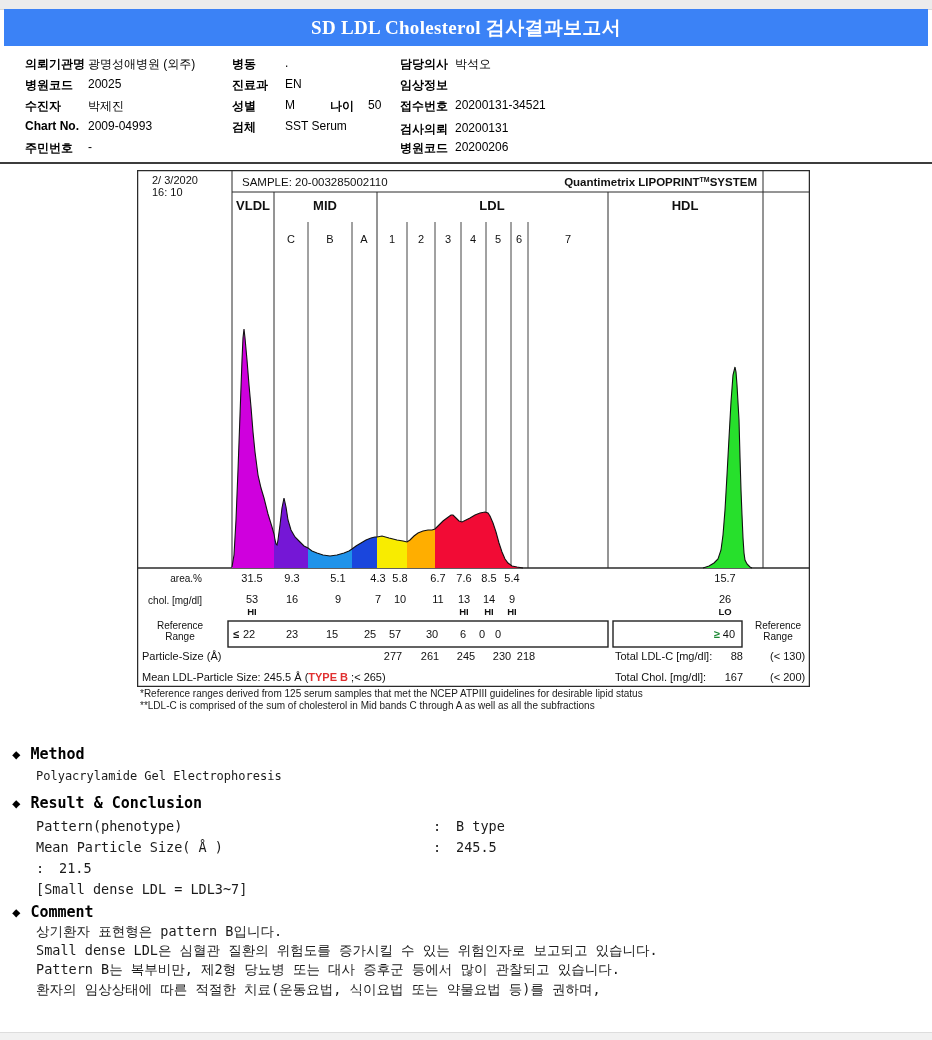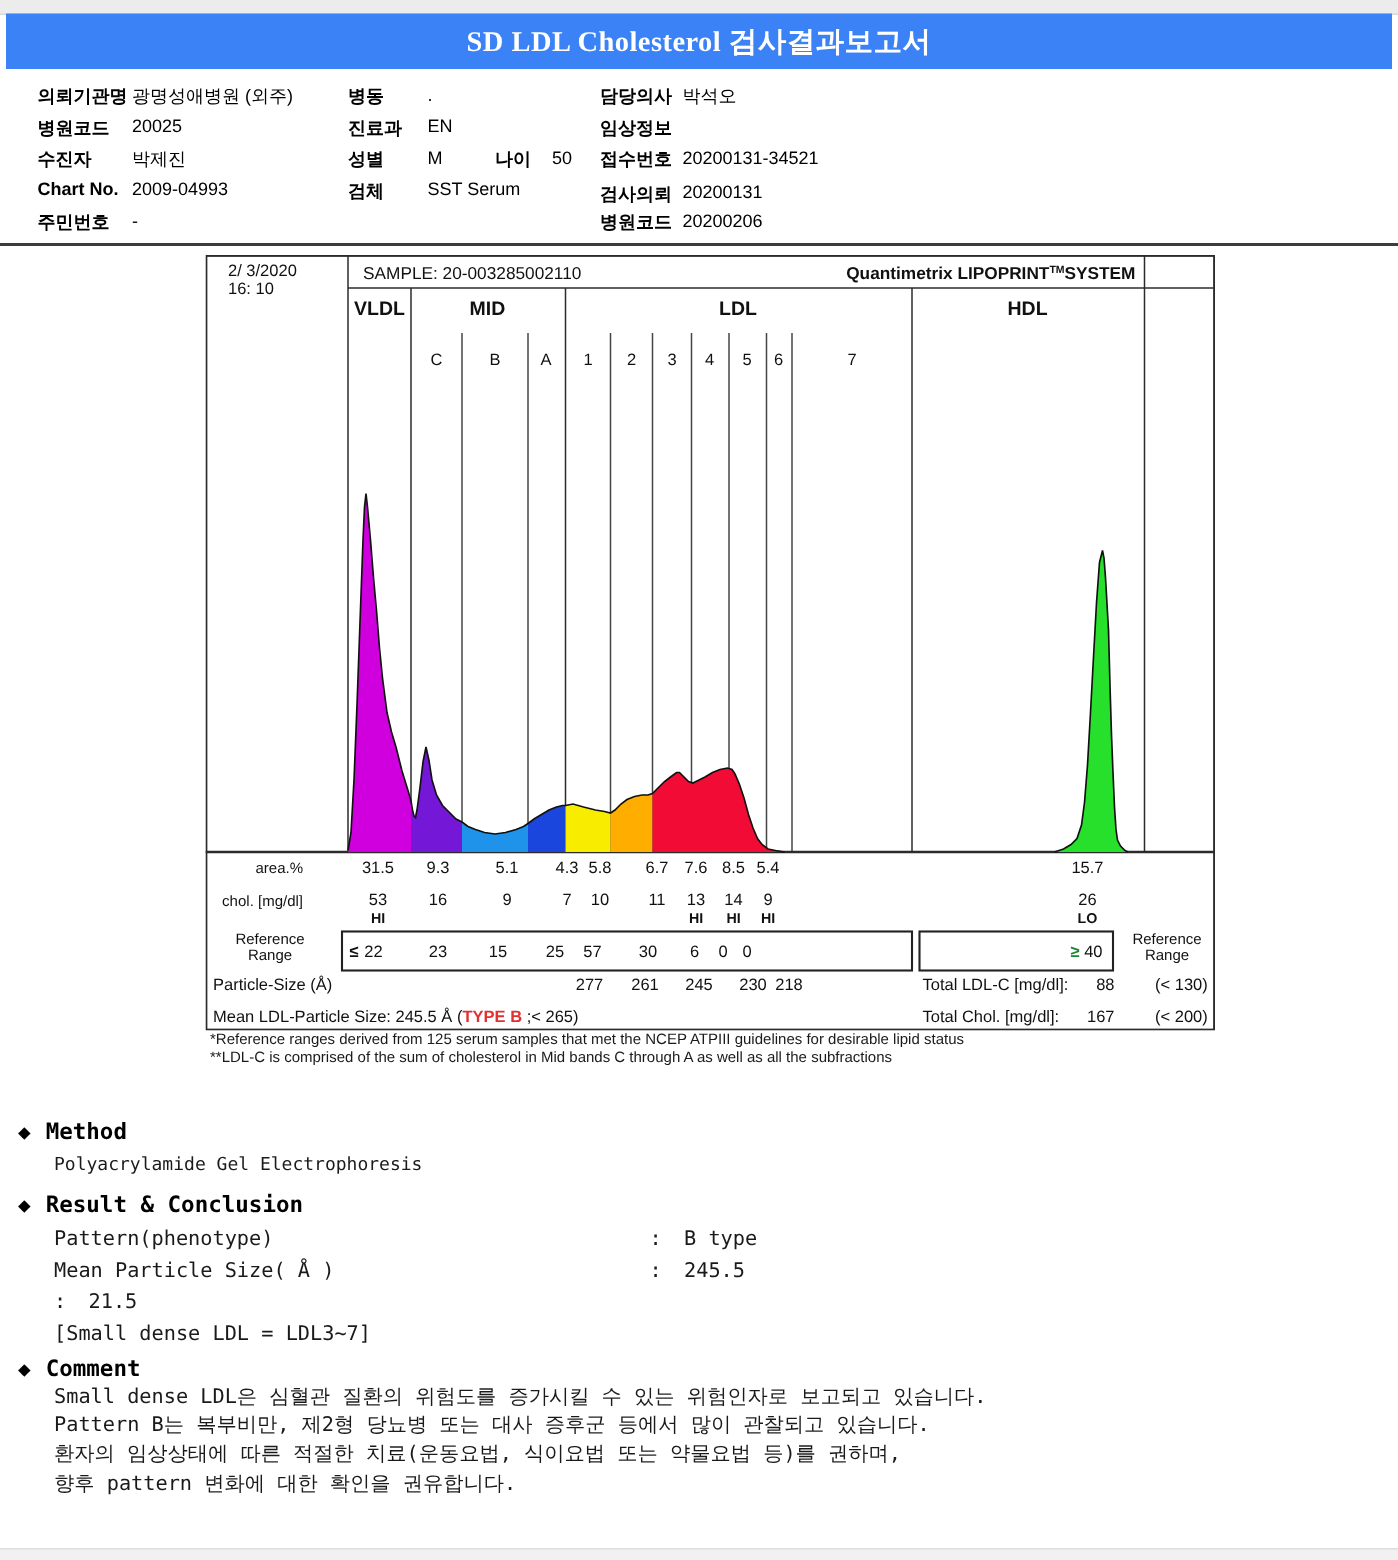--- a/index.html
+++ b/index.html
@@ -246,19 +246,19 @@
       <span class="rc">:</span>
       <span>21.5</span>
     </div>
   <div class="result-row">
       <span>[Small dense LDL = LDL3~7]</span>
     </div>
 </div>
 
 <div class="abs mono sec-head" style="left:12px;top:903px;"><span class="diamond">◆</span><span>Comment</span></div>
 <div class="abs mono comment-lines" style="left:36px;top:922px;">
+  <div>상기환자 표현형은 pattern B입니다.</div>
   <div>Small dense LDL은 심혈관 질환의 위험도를 증가시킬 수 있는 위험인자로 보고되고 있습니다.</div>
   <div>Pattern B는 복부비만, 제2형 당뇨병 또는 대사 증후군 등에서 많이 관찰되고 있습니다.</div>
   <div>환자의 임상상태에 따른 적절한 치료(운동요법, 식이요법 또는 약물요법 등)를 권하며,</div>
-  <div>향후 pattern 변화에 대한 확인을 권유합니다.</div>
 </div>
 
 <div class="abs bottom-strip"></div>
 
 </body></html>

